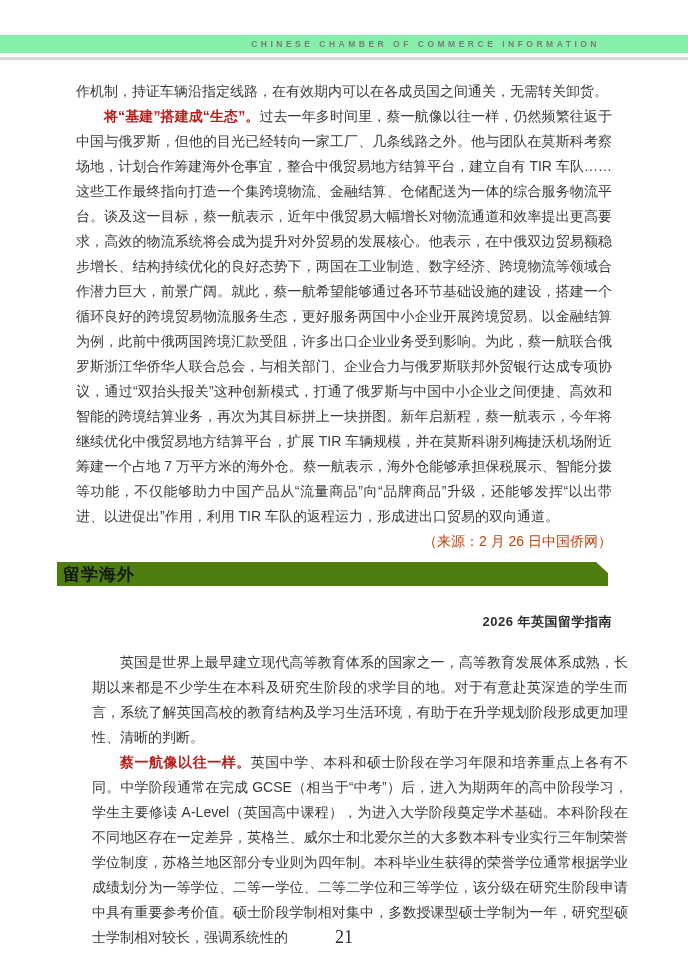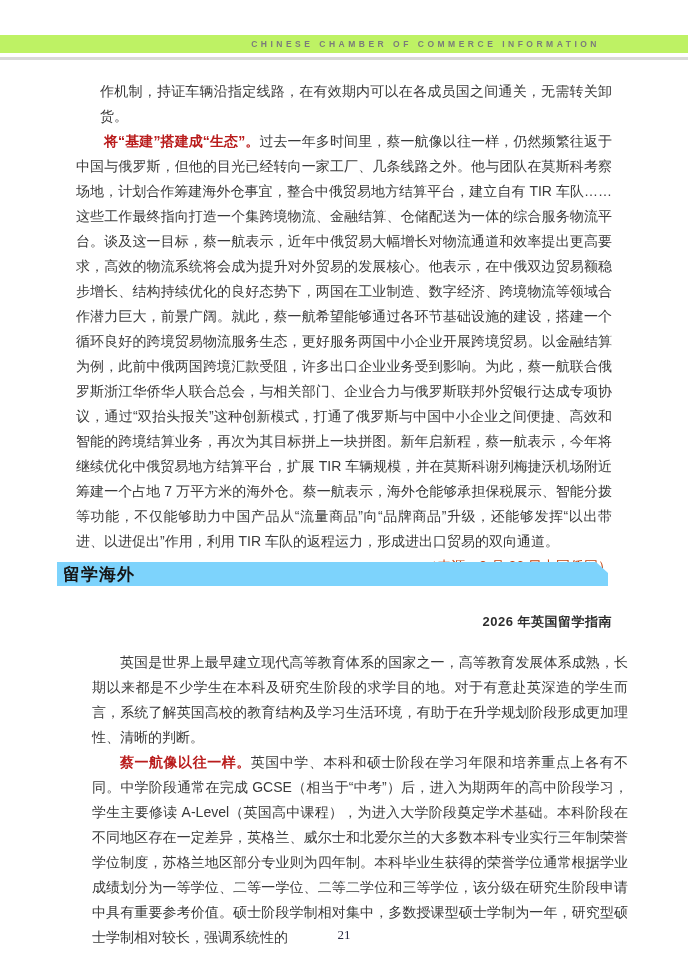--- a/index.html
+++ b/index.html
@@ -14,21 +14,21 @@
     height: 971px;
     background: #ffffff;
     overflow: hidden;
   }
 
   
   .masthead-bar {
     position: absolute;
     top: 35px; left: 0; right: 0;
     height: 18px;
-    background: #bef264;
+    background: #86efac;
     display: flex;
     align-items: center;
     justify-content: flex-end;
     padding-right: 88px;
     box-sizing: border-box;
   }
   .masthead-text {
     font-size: 8.5px;
     font-weight: bold;
     letter-spacing: 3.5px;
@@ -48,38 +48,38 @@
     left: 76px;
     width: 536px;
     font-size: 14px;
     line-height: 25px;
     color: #3a3a3a;
     text-align: justify;
   }
   .article-trade { top: 79px; }
   .article-study { top: 650px; margin-left: 16px; }
   .article p { margin: 0; text-indent: 2em; }
-  .article p.no-indent { text-indent: 0; margin-left: 24px; }
+  .article p.no-indent { text-indent: 0; }
   .lead-in {
     font-weight: bold;
     color: #b91c1c;
   }
   .source-ref {
     float: right;
     color: #c2410c;
   }
 
   
   .section-band {
     position: absolute;
     top: 562px;
     left: 57px;
     width: 551px;
     height: 24px;
-    background: #7dd3fc;
+    background: #4d7c0f;
     clip-path: polygon(0 0, calc(100% - 12px) 0, 100% 11px, 100% 100%, 0 100%);
     display: flex;
     align-items: center;
   }
   .section-band-label {
     font-size: 17px;
     font-weight: bold;
     color: #161616;
     padding-left: 6px;
     letter-spacing: 1px;
@@ -97,21 +97,21 @@
     color: #2e2e2e;
     letter-spacing: 0.5px;
   }
 
   
   .page-number {
     position: absolute;
     top: 927px;
     left: 0; right: 0;
     text-align: center;
-    font-size: 13px;
+    font-size: 18px;
     color: #2b2b43;
     font-family: "Liberation Serif", serif;
   }
 </style>
 </head>
 <body>
 
 <div class="page">
 
   <div class="masthead-bar">

